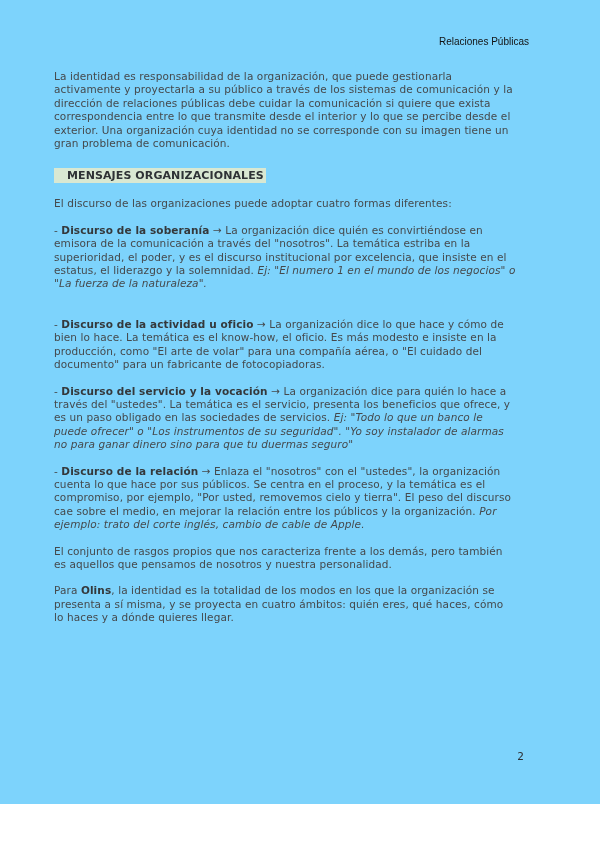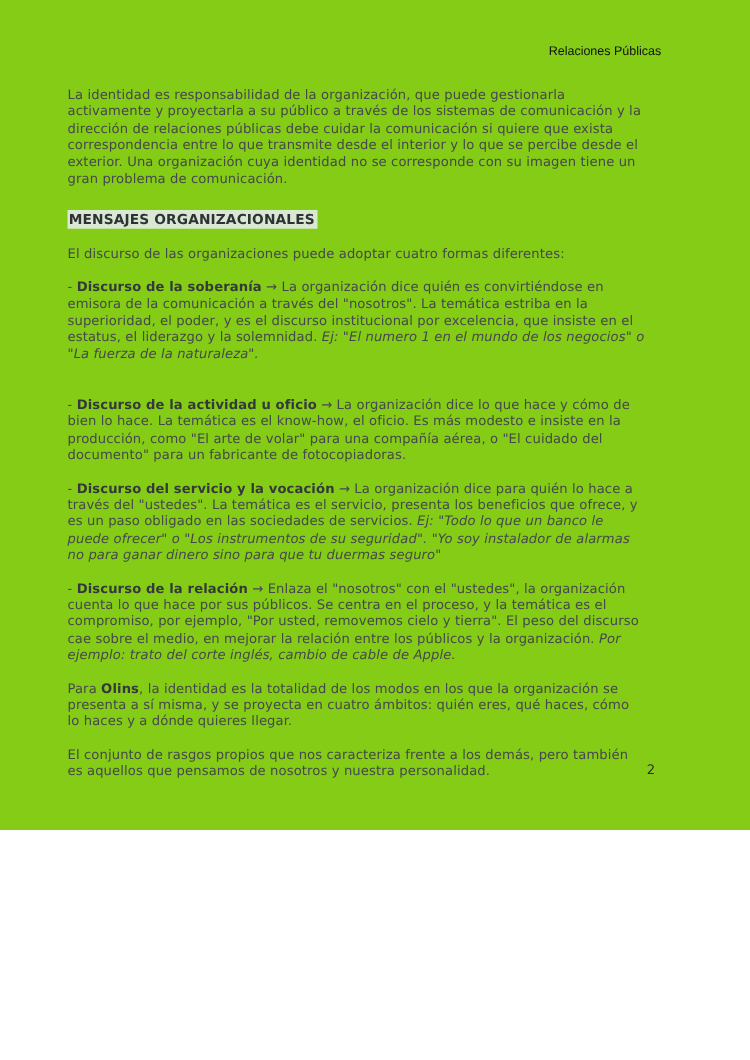--- a/index.html
+++ b/index.html
@@ -3,22 +3,22 @@
 <meta charset="utf-8">
 <style>
   html, body {
     margin: 0;
     padding: 0;
     background: #ffffff;
   }
   .page {
     position: relative;
     width: 600px;
-    height: 664px;
-    background: #84cc16;
+    height: 804px;
+    background: #7dd3fc;
     font-family: "DejaVu Sans", sans-serif;
     color: #45494c;
     overflow: hidden;
     box-sizing: border-box;
   }
   .doc-header {
     position: absolute;
     top: 36px;
     right: 71px;
     font-size: 10px;
@@ -43,21 +43,21 @@
   }
   h2.section-heading {
     margin: 19px 0 14px 0;
     font-size: 11px;
     line-height: 14px;
     font-weight: bold;
     color: #2e3235;
   }
   .hl {
     background: #d9e8d2;
-    padding: 1px 2px 1px 1px;
+    padding: 1px 2px 1px 13px;
   }
   b.run-bold {
     color: #34383b;
     margin-top: 48px;
   }
   i.run-italic {
     color: #45494c;
   }
   .page-number {
     position: absolute;
@@ -84,21 +84,21 @@
 
     <p class="gap-big"><span>- </span><b class="run-bold">Discurso de la soberanía</b><span> → La organización dice quién es convirtiéndose en emisora de la comunicación a través del "nosotros". La temática estriba en la superioridad, el poder, y es el discurso institucional por excelencia, que insiste en el estatus, el liderazgo y la solemnidad. </span><i class="run-italic">Ej: "El numero 1 en el mundo de los negocios" o "La fuerza de la naturaleza".</i></p>
 
     <p><span>- </span><b class="run-bold">Discurso de la actividad u oficio</b><span> → La organización dice lo que hace y cómo de bien lo hace. La temática es el know-how, el oficio. Es más modesto e insiste en la producción, como "El arte de volar" para una compañía aérea, o "El cuidado del documento" para un fabricante de fotocopiadoras.</span><i class="run-italic"></i></p>
 
     <p><span>- </span><b class="run-bold">Discurso del servicio y la vocación</b><span> → La organización dice para quién lo hace a través del "ustedes". La temática es el servicio, presenta los beneficios que ofrece, y es un paso obligado en las sociedades de servicios. </span><i class="run-italic">Ej: "Todo lo que un banco le puede ofrecer" o "Los instrumentos de su seguridad". "Yo soy instalador de alarmas no para ganar dinero sino para que tu duermas seguro"</i></p>
 
     <p><span>- </span><b class="run-bold">Discurso de la relación</b><span> → Enlaza el "nosotros" con el  "ustedes", la organización cuenta lo que hace por sus públicos. Se centra en el proceso, y la temática es el compromiso, por ejemplo, "Por usted, removemos cielo y tierra". El peso del discurso cae sobre el medio, en mejorar la relación entre los públicos y la organización. </span><i class="run-italic">Por ejemplo: trato del corte inglés, cambio de cable de Apple.</i></p>
 
 
+    <p>El conjunto de rasgos propios que nos caracteriza frente a los demás, pero también es aquellos que pensamos de nosotros y nuestra personalidad.</p>
+
     <p><span>Para </span><b class="run-bold">Olins</b><span>, la identidad es la totalidad de los modos en los que la organización se presenta a sí misma, y se proyecta en cuatro ámbitos: quién eres, qué haces, cómo lo haces y a dónde quieres llegar.</span></p>
-
-    <p>El conjunto de rasgos propios que nos caracteriza frente a los demás, pero también es aquellos que pensamos de nosotros y nuestra personalidad.</p>
 
   </div>
 
   <div class="page-number">2</div>
 
 </div>
 
 </body></html>

